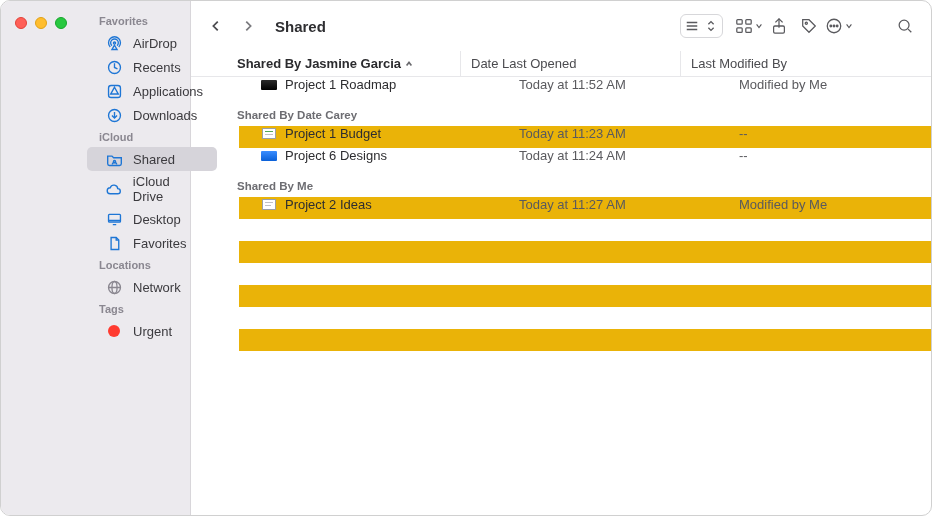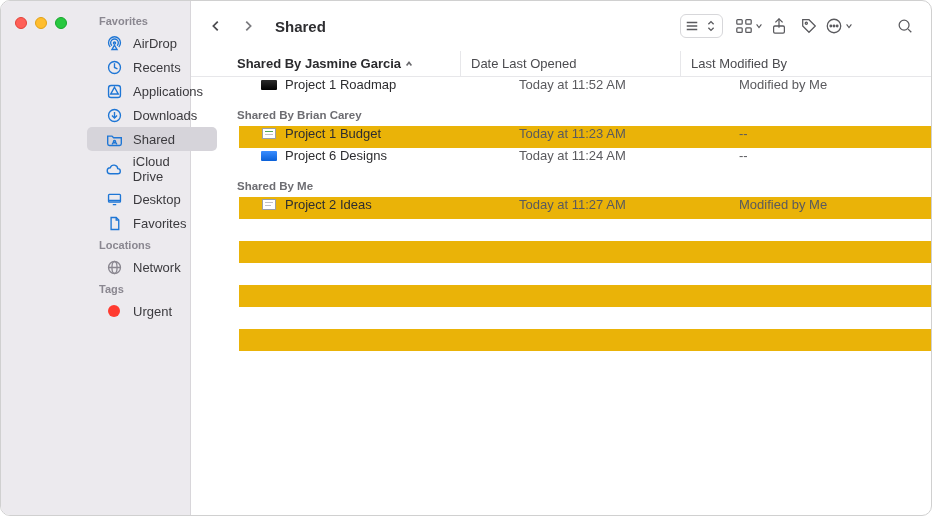--- a/index.html
+++ b/index.html
@@ -120,20 +120,21 @@
         <div class="sb-item">
           <span class="sb-icon">
             <svg viewBox="0 0 20 20">
               <circle cx="10" cy="10" r="7"></circle>
               <line x1="10" y1="6" x2="10" y2="12"></line>
               <polyline points="7,10 10,13 13,10"></polyline>
             </svg>
           </span>
           <span>Downloads</span>
         </div>
+        <div class="sb-header">iCloud</div>
         <div class="sb-item selected">
           <span class="sb-icon">
             <svg viewBox="0 0 20 20">
               <path d="M2 6h5l2 2h9v7a2 2 0 0 1-2 2H4a2 2 0 0 1-2-2z"></path>
               <circle cx="10" cy="12.5" r="1.3"></circle>
               <path d="M7.5 16a2.5 2.5 0 0 1 5 0"></path>
             </svg>
           </span>
           <span>Shared</span>
         </div>
@@ -275,21 +276,21 @@
         <div class="row">
           <div class="cell name">
             <span class="file-icon">
               <span class="fi-dark"></span>
             </span>
             <span>Project 1 Roadmap</span>
           </div>
           <div class="cell date">Today at 11:52 AM</div>
           <div class="cell mod">Modified by Me</div>
         </div>
-        <div class="group-header">Shared By Brian Carey</div>
+        <div class="group-header">Shared By Date Carey</div>
         <div class="row alt">
           <div class="cell name">
             <span class="file-icon">
               <span class="fi-sheet"></span>
             </span>
             <span>Project 1 Budget</span>
           </div>
           <div class="cell date">Today at 11:23 AM</div>
           <div class="cell mod">--</div>
         </div>

